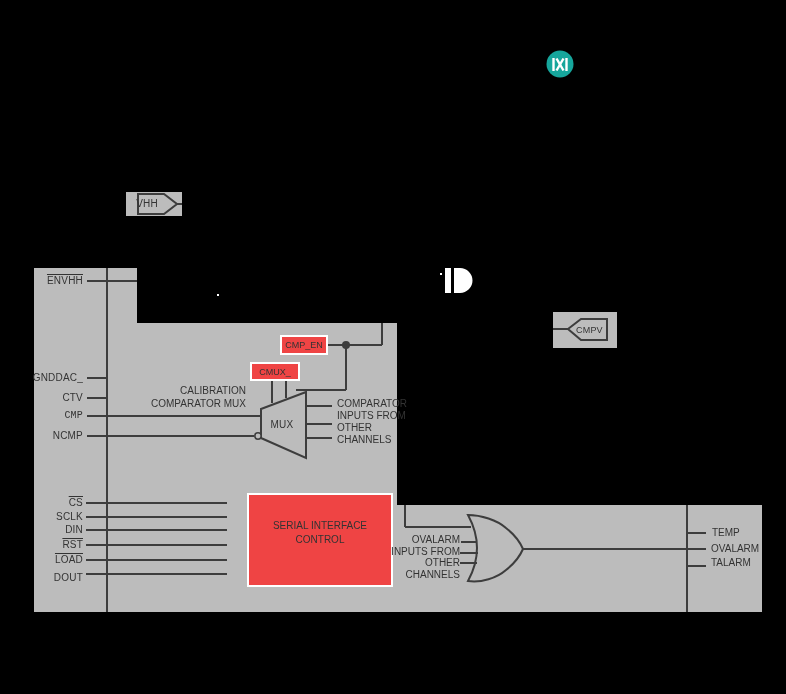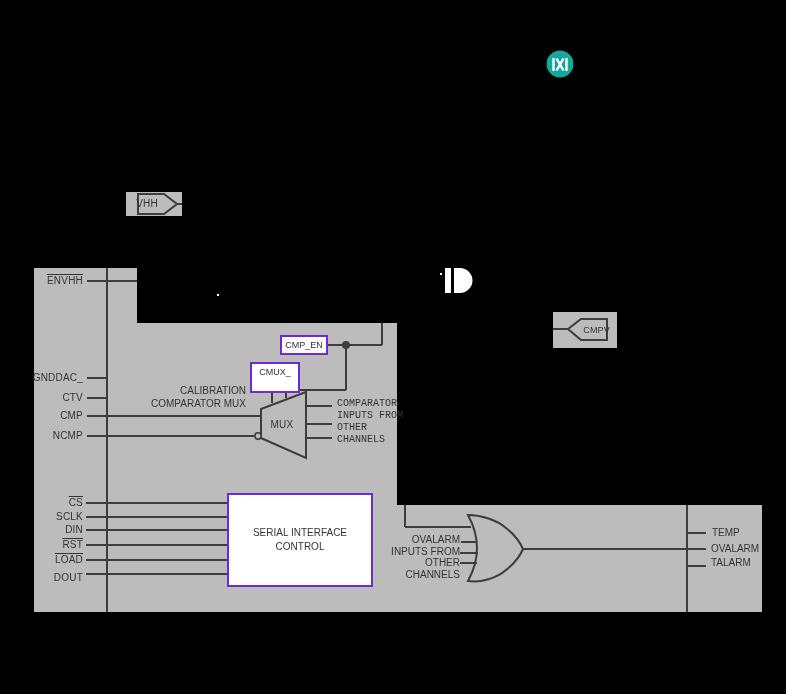--- a/index.html
+++ b/index.html
@@ -9,30 +9,30 @@
   }
   .plate{position:absolute;background:#bcbcbc;}
   .overlay{position:absolute;left:0;top:0;width:786px;height:694px;}
   .lbl{
     position:absolute;color:#333;font-size:10px;line-height:12px;white-space:pre;
     letter-spacing:0.2px;
   }
   .ov{text-decoration:overline;}
   .r{text-align:right;}
   .blockbox{
-    position:absolute;background:#ffffff;border:2px solid #6d28d9;box-sizing:border-box;
+    position:absolute;background:#ef4444;border:2px solid #ffffff;box-sizing:border-box;
     color:#333;text-align:center;
   }
   .sm{font-size:9px;}
   .annot{position:absolute;color:#333;font-size:10px;}
   #cal-mux{line-height:13px;text-align:right;}
   #cmp-inputs{line-height:12px;}
   #ova-inputs{line-height:11.5px;text-align:right;}
   .rpin{position:absolute;color:#333;font-size:10px;line-height:12px;}
-  #sic-box{padding-top:31px;font-size:10px;line-height:14px;}
+  #sic-box{padding-top:24px;font-size:10px;line-height:14px;margin-left:20px;}
 </style>
 </head>
 <body>
 
 <div class="stage">
 
   <div class="plate" style="left:34px;top:268px;width:103px;height:55px;"></div>
   <div class="plate" style="left:34px;top:323px;width:363px;height:289px;"></div>
   <div class="plate" style="left:397px;top:505px;width:365px;height:107px;"></div>
   <div class="plate" style="left:126px;top:192px;width:56px;height:24px;"></div>
@@ -109,46 +109,46 @@
         <path d="M566.5,58 V71"></path>
         <path d="M556.5,58.5 L563.5,70.5"></path>
         <path d="M563.5,58.5 L556.5,70.5"></path>
       </g>
     </g>
   </svg>
 
   <div class="lbl r ov" style="right:703px;top:275px;margin-left:10px;">ENVHH</div>
   <div class="lbl r" style="right:703px;top:372px;">GNDDAC_</div>
   <div class="lbl r" style="right:703px;top:392px;">CTV</div>
-  <div class="lbl r" style="right:703px;top:410px;">CMP</div>
+  <div class="lbl r" style="right:703px;top:410px;font-family:Liberation Mono, monospace;">CMP</div>
   <div class="lbl r" style="right:703px;top:430px;">NCMP</div>
 
   <div class="lbl r ov" style="right:703px;top:497px;">CS</div>
   <div class="lbl r" style="right:703px;top:511px;">SCLK</div>
   <div class="lbl r" style="right:703px;top:524px;">DIN</div>
   <div class="lbl r ov" style="right:703px;top:539px;">RST</div>
   <div class="lbl r ov" style="right:703px;top:554px;">LOAD</div>
   <div class="lbl r" style="right:703px;top:572px;">DOUT</div>
 
   <div class="lbl" style="left:128px;top:198px;width:38px;text-align:center;">VHH</div>
-  <div class="lbl sm" style="left:576px;top:324px;width:34px;text-align:right;">CMPV</div>
+  <div class="lbl sm" style="left:576px;top:324px;width:34px;text-align:left;">CMPV</div>
 
   <div class="blockbox sm" style="left:280px;top:335px;width:48px;height:20px;line-height:17px;">CMP_EN</div>
-  <div class="blockbox sm" style="left:250px;top:362px;width:50px;height:31px;line-height:16px;">CMUX_</div>
+  <div class="blockbox sm" style="left:250px;top:362px;width:50px;height:19px;line-height:16px;">CMUX_</div>
   <div class="lbl" style="left:263px;top:419px;width:38px;text-align:center;">MUX</div>
   <div class="blockbox" id="sic-box" style="left:227px;top:493px;width:146px;height:94px;">
     <div>SERIAL INTERFACE</div>
     <div>CONTROL</div>
   </div>
 
   <div class="annot" id="cal-mux" style="right:540px;top:384px;">
     <div>CALIBRATION</div>
     <div>COMPARATOR MUX</div>
   </div>
-  <div class="annot" id="cmp-inputs" style="left:337px;top:398px;font-family:Liberation Mono, monospace;">
+  <div class="annot" id="cmp-inputs" style="left:337px;top:398px;">
     <div>COMPARATOR</div>
     <div>INPUTS FROM</div>
     <div>OTHER</div>
     <div>CHANNELS</div>
   </div>
   <div class="annot" id="ova-inputs" style="right:326px;top:534px;">
     <div>OVALARM</div>
     <div>INPUTS FROM</div>
     <div>OTHER</div>
     <div>CHANNELS</div>

